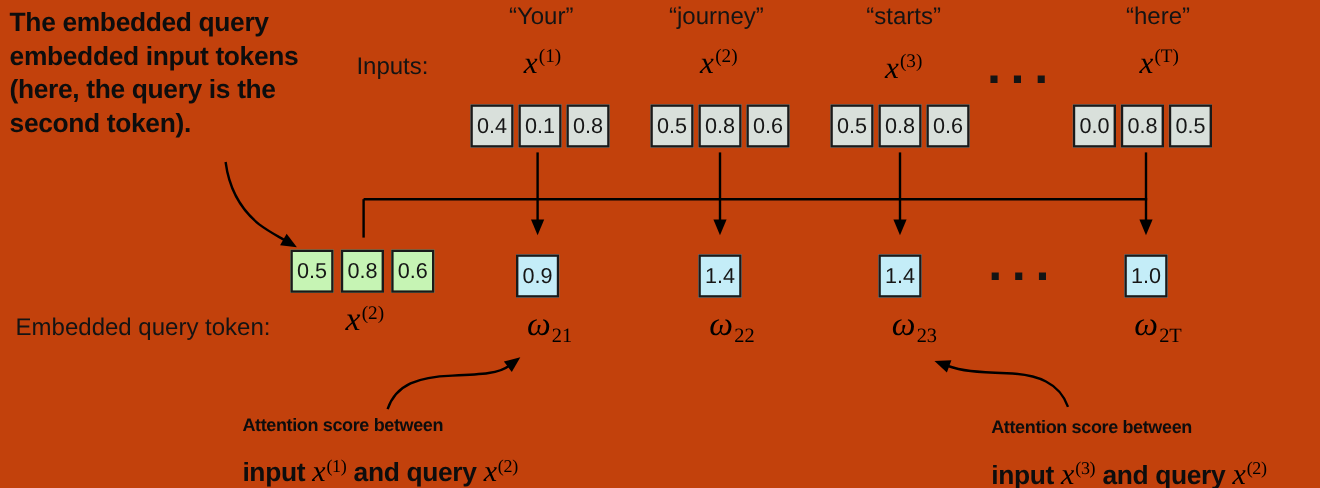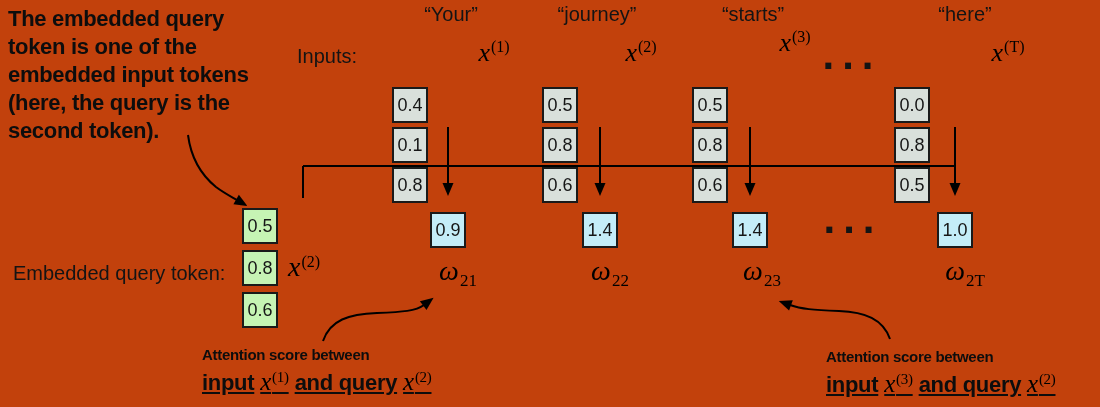--- a/index.html
+++ b/index.html
@@ -8,44 +8,44 @@
     font-family:"Liberation Sans","DejaVu Sans",sans-serif; color:#111;
     overflow:hidden;
   }
   .abs { position:absolute; }
   .cx  { transform:translateX(-50%); white-space:nowrap;text-align:right; }
 
   .word { font-size:20px; color:#141414; }
   .plain-label { font-size:20px; color:#141414; }
 
   .math { font-family:"Liberation Serif","DejaVu Serif",serif; font-style:italic; color:#000; }
-  .xlab  { font-size:26px;margin-left:42px; }
+  .xlab  { font-size:26px; }
   .xlab sup, .qlab sup { font-style:normal; font-size:16px; vertical-align:9px; margin-left:1px; }
   .qlab  { font-size:28px; }
   .wlab  { font-size:28px; }
   .wlab sub { font-style:normal; font-size:17px; vertical-align:-6px; margin-left:1px; }
 
-  .vecrow { display:flex; gap:4px;flex-direction:column; }
+  .vecrow { display:flex; gap:4px; }
   .vecrow.qrow { gap:6px; }
   .box {
     width:36px; height:36px; box-sizing:border-box;
     border:2px solid #1a1a1a;
     display:flex; align-items:center; justify-content:center;
     font-size:18px; color:#161616;
   }
   .box.gray  { background:#d9e0db; }
   .box.green { background:#c6f4b4; }
   .box.blue  { background:#c4edf8; }
 
   .dots { font-weight:bold; font-size:42px; line-height:1; letter-spacing:8px; color:#141414; }
 
   .note { font-weight:bold; font-size:22px; line-height:28px; letter-spacing:-0.3px; color:#0d0d0d; }
 
   .ann-title { font-weight:bold; font-size:15px; line-height:25px; letter-spacing:-0.3px; color:#0d0d0d; }
-  .ann-line2 { margin-top:1px; font-weight:bold; font-size:22px; letter-spacing:-0.3px; color:#0d0d0d; white-space:nowrap;text-decoration:underline; }
+  .ann-line2 { margin-top:13px; font-weight:bold; font-size:22px; letter-spacing:-0.3px; color:#0d0d0d; white-space:nowrap; }
   .ann-line2 .amath {
     font-family:"Liberation Serif","DejaVu Serif",serif; font-style:italic; font-weight:normal;
     font-size:25px; margin:0 6px; color:#000;
   }
   .ann-line2 .amath sup { font-style:normal; font-size:15px; vertical-align:8px; margin-left:1px; }
 
   svg.overlay { left:0; top:0; pointer-events:none; }
 </style>
 </head>
 <body>
@@ -66,36 +66,35 @@
       <path d="M750,127 V184" marker-end="url(#ah)"></path>
       <path d="M955,127 V184" marker-end="url(#ah)"></path>
       <path d="M188,135 C191,158 200,174 216,187 C224,193 230,196 237,200" marker-end="url(#ah)"></path>
       <path d="M323,341 C330,320 349,314 377,313 C403,312 416,311 424,305" marker-end="url(#ah)"></path>
       <path d="M890,339 C883,319 865,312 839,311 C813,310 801,309 790,305" marker-end="url(#ah)"></path>
     </g>
   </svg>
 
   <div class="abs note" style="left:8px; top:5px; width:290px">
     <div>The embedded query</div>
-    <div>token is one of the</div>
     <div>embedded input tokens</div>
     <div>(here, the query is the</div>
     <div>second token).</div>
   </div>
 
   <div class="abs plain-label" style="left:297px; top:45px">Inputs:</div>
 
   <div class="abs word cx" style="left:451px; top:3px">“Your”</div>
   <div class="abs word cx" style="left:597px; top:3px">“journey”</div>
   <div class="abs word cx" style="left:753px; top:3px">“starts”</div>
   <div class="abs word cx" style="left:965px; top:3px">“here”</div>
 
   <div class="abs math xlab cx" style="left:452px; top:38px"><i>x</i><sup>(1)</sup></div>
   <div class="abs math xlab cx" style="left:599px; top:38px"><i>x</i><sup>(2)</sup></div>
-  <div class="abs math xlab cx" style="left:753px; top:28px"><i>x</i><sup>(3)</sup></div>
+  <div class="abs math xlab cx" style="left:753px; top:42px"><i>x</i><sup>(3)</sup></div>
   <div class="abs math xlab cx" style="left:966px; top:38px"><i>x</i><sup>(T)</sup></div>
 
   <div class="abs dots cx" style="left:852px; top:34px">...</div>
 
   <div class="abs dots cx" style="left:853px; top:198px">...</div>
 
   <div class="abs vecrow" style="left:392px; top:87px">
     <div class="box gray">0.4</div>
     <div class="box gray">0.1</div>
     <div class="box gray">0.8</div>

